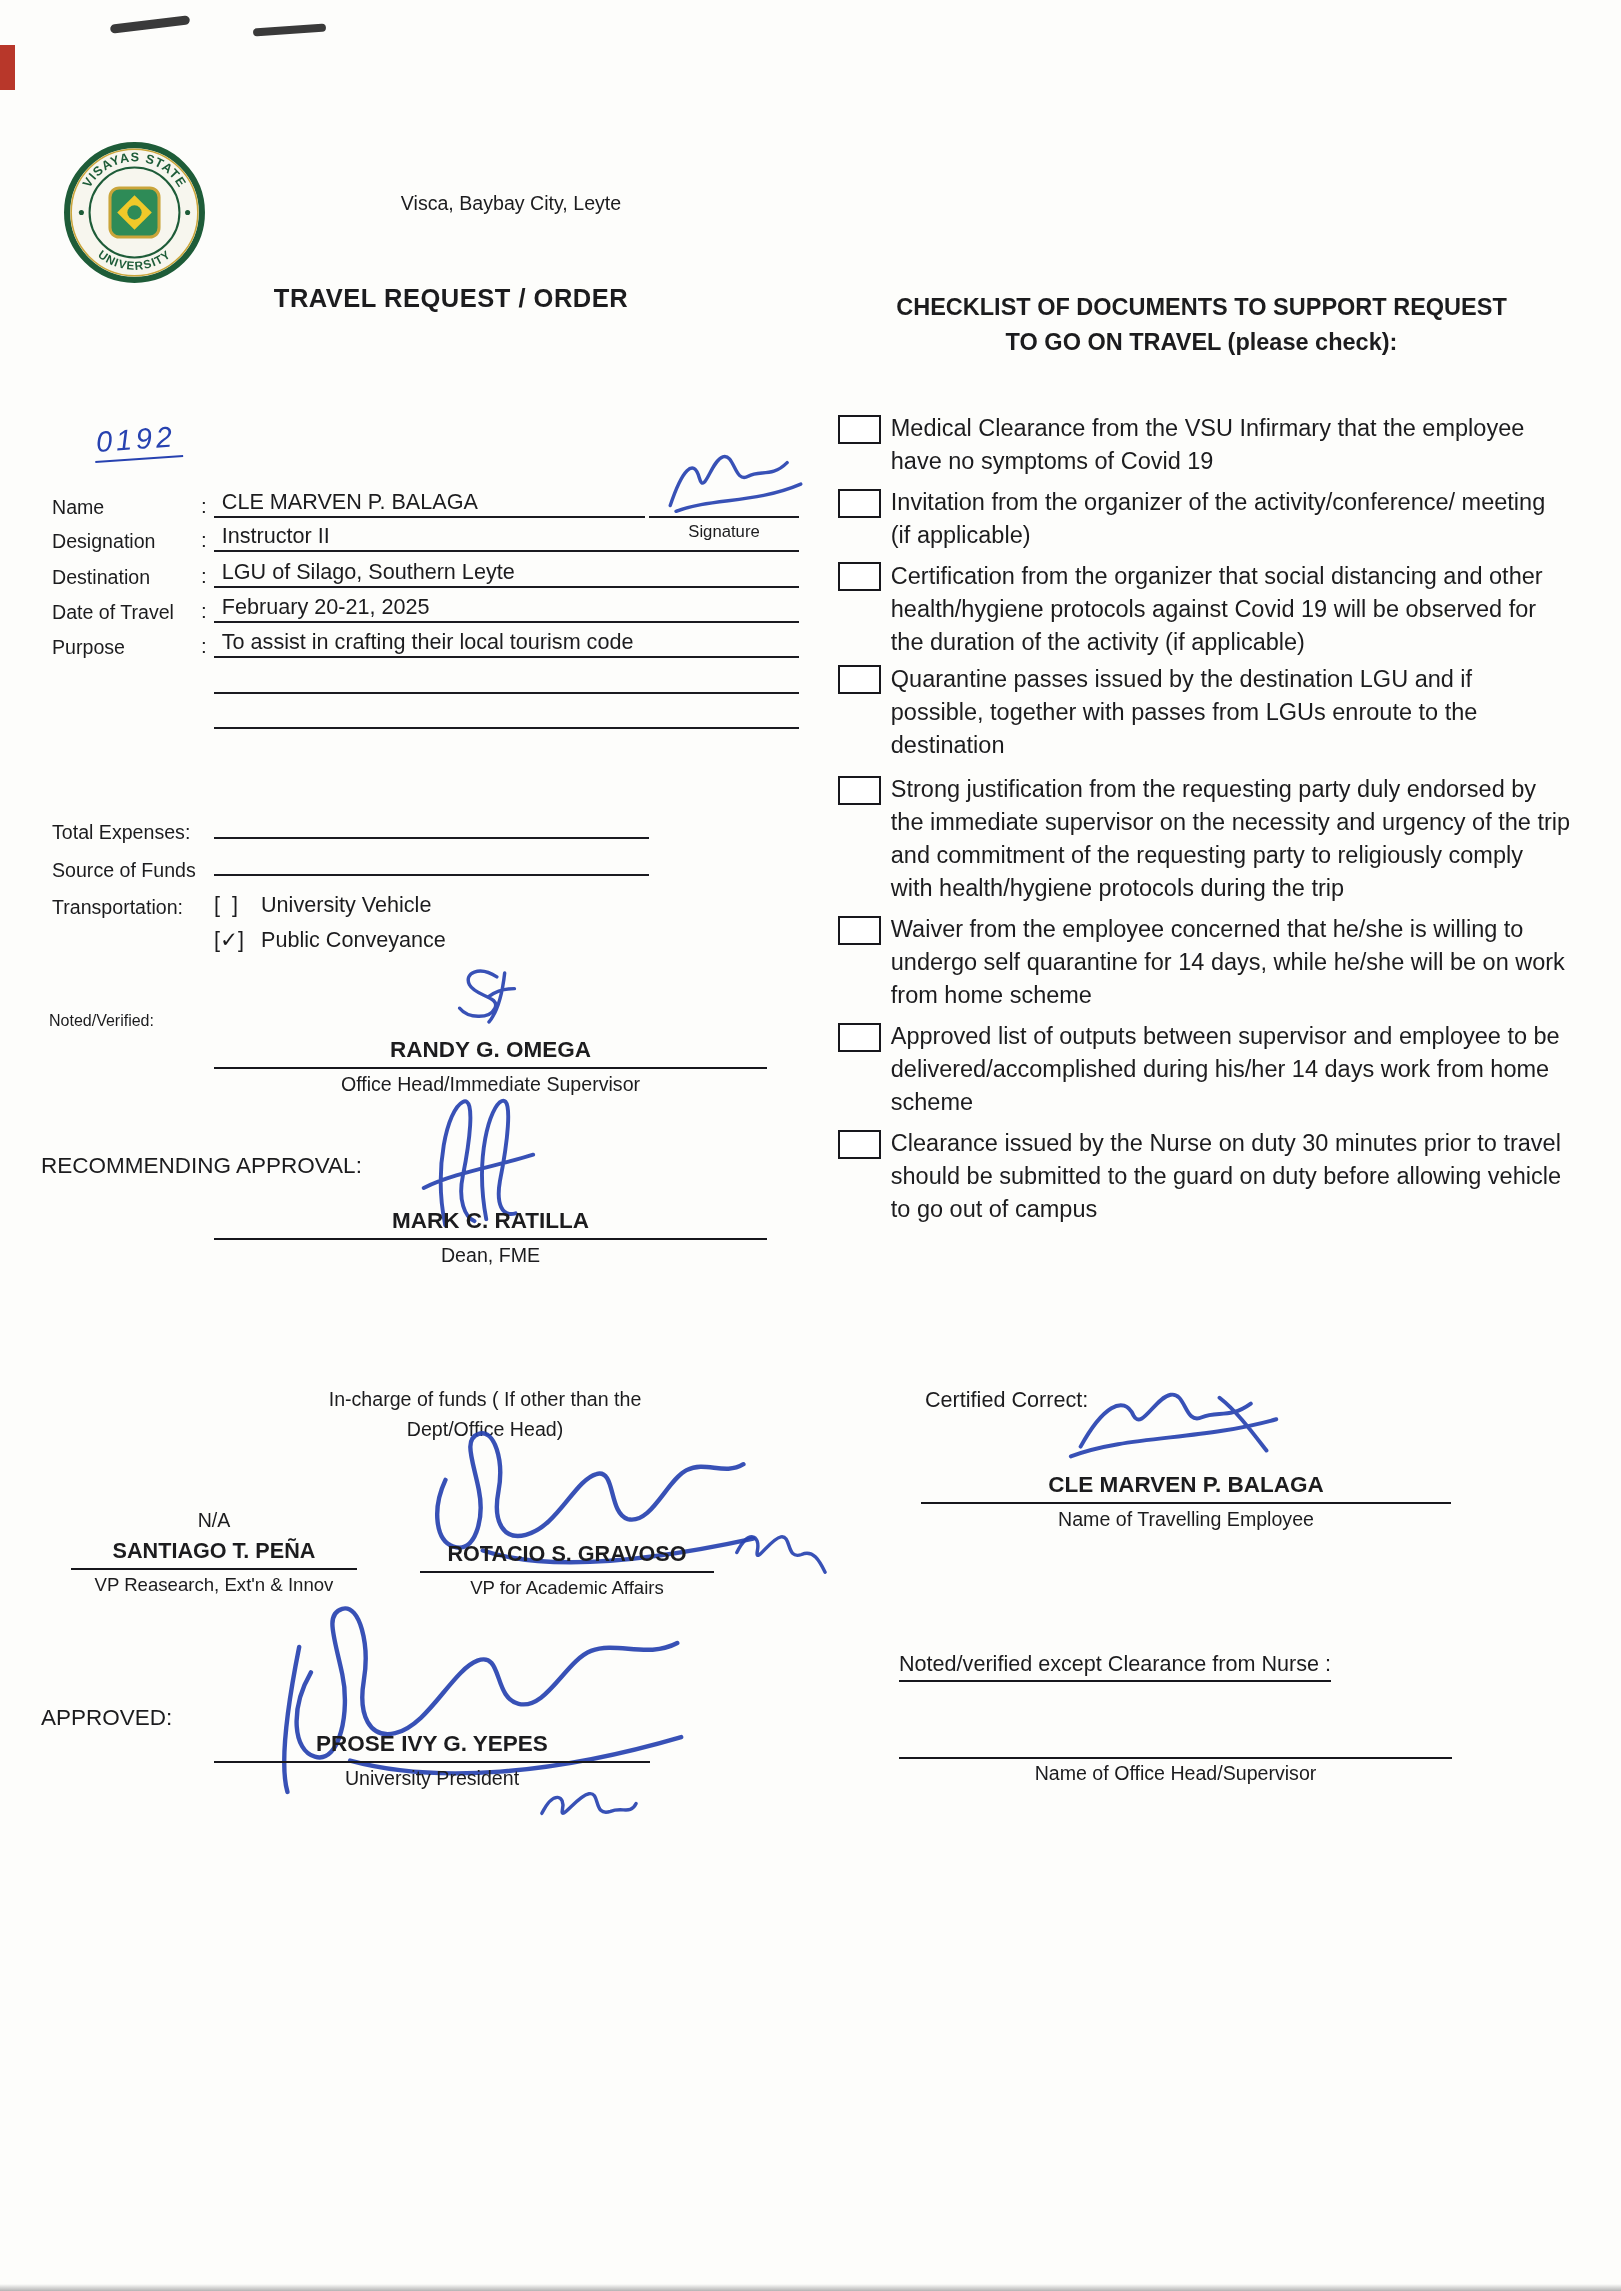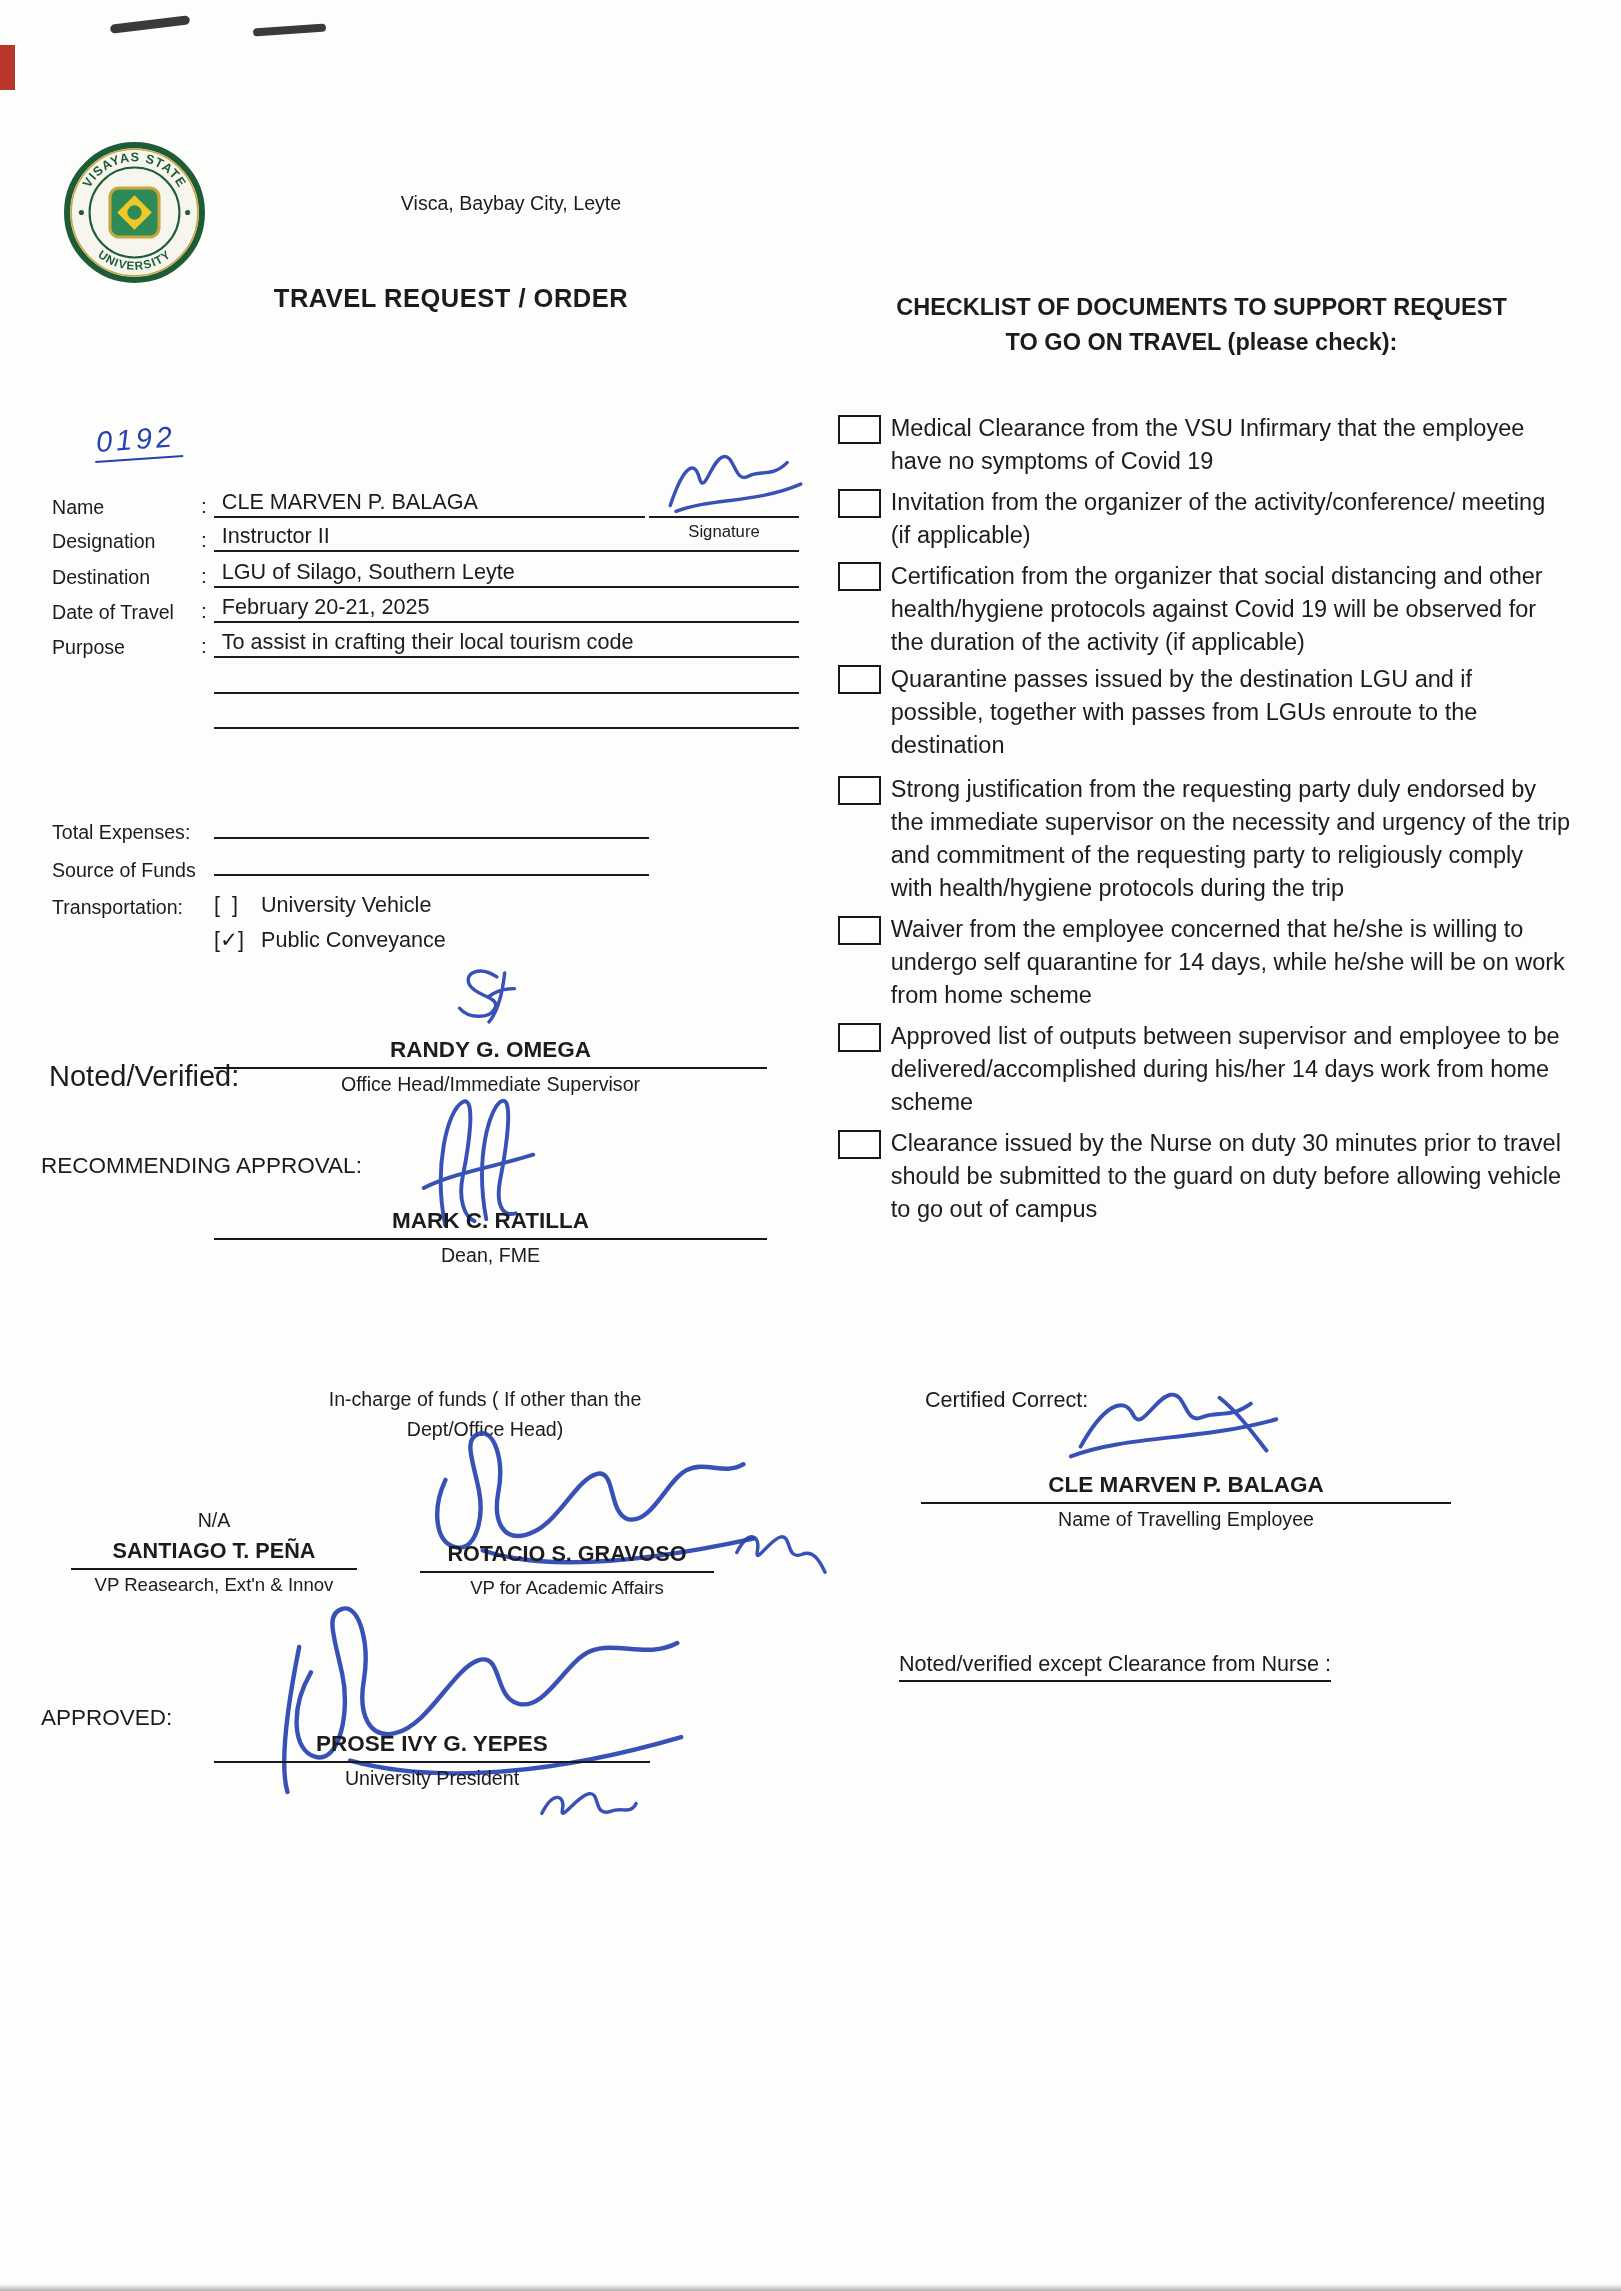--- a/index.html
+++ b/index.html
@@ -163,21 +163,21 @@
   <div class="plain-label" style="left:52px; top:896px;">Transportation:</div>
   <div class="topt" style="top:892px;">
     <span class="tbox">[&nbsp;&nbsp;]</span>
     <span>University Vehicle</span>
   </div>
   <div class="topt" style="top:927px;">
     <span class="tbox">[✓]</span>
     <span>Public Conveyance</span>
   </div>
 
-  <div class="big-label" style="left:49px; top:1012px; font-size:29px;margin-top:48px;">Noted/Verified:</div>
+  <div class="big-label" style="left:49px; top:1012px; font-size:16px;">Noted/Verified:</div>
   <svg class="ink" style="left:446px; top:963px; width:88px; height:65px;" viewBox="0 0 90 66">
     <path stroke-width="3.5" d="M52,14 C34,2 18,10 24,22 C30,34 56,34 50,46 C44,58 22,56 14,46 M60,10 C58,28 54,48 44,60 M44,34 C52,28 62,26 70,26"></path>
   </svg>
   <div class="sigblock" style="left:214px; top:1037px; width:553px;">
     <div class="sig-name">RANDY G. OMEGA</div>
     <div class="sig-title">Office Head/Immediate Supervisor</div>
   </div>
 
   <div class="big-label" style="left:41px; top:1153px;">RECOMMENDING APPROVAL:</div>
   <svg class="ink" style="left:412px; top:1086px; width:127px; height:155px;" viewBox="0 0 130 158">
@@ -266,15 +266,19 @@
   <svg class="ink" style="left:1063px; top:1384px; width:225px; height:93px;" viewBox="0 0 230 95">
     <path stroke-width="4" d="M18,64 C40,24 62,10 72,32 C80,48 94,14 110,11 C126,8 124,42 142,34 C158,27 170,36 192,20 M8,74 C66,52 140,58 218,36 M160,14 C178,28 194,50 208,68"></path>
   </svg>
   <div class="sigblock" style="left:921px; top:1472px; width:530px;">
     <div class="sig-name">CLE MARVEN P. BALAGA</div>
     <div class="sig-title">Name of Travelling Employee</div>
   </div>
 
   <div class="noted-except">Noted/verified except Clearance from Nurse :</div>
 
+  <div class="sigblock" style="left:899px; top:1733px; width:553px;">
+    <div class="sig-space"></div>
+    <div class="sig-title">Name of Office Head/Supervisor</div>
+  </div>
 
 </div>
 
 
 </body></html>

